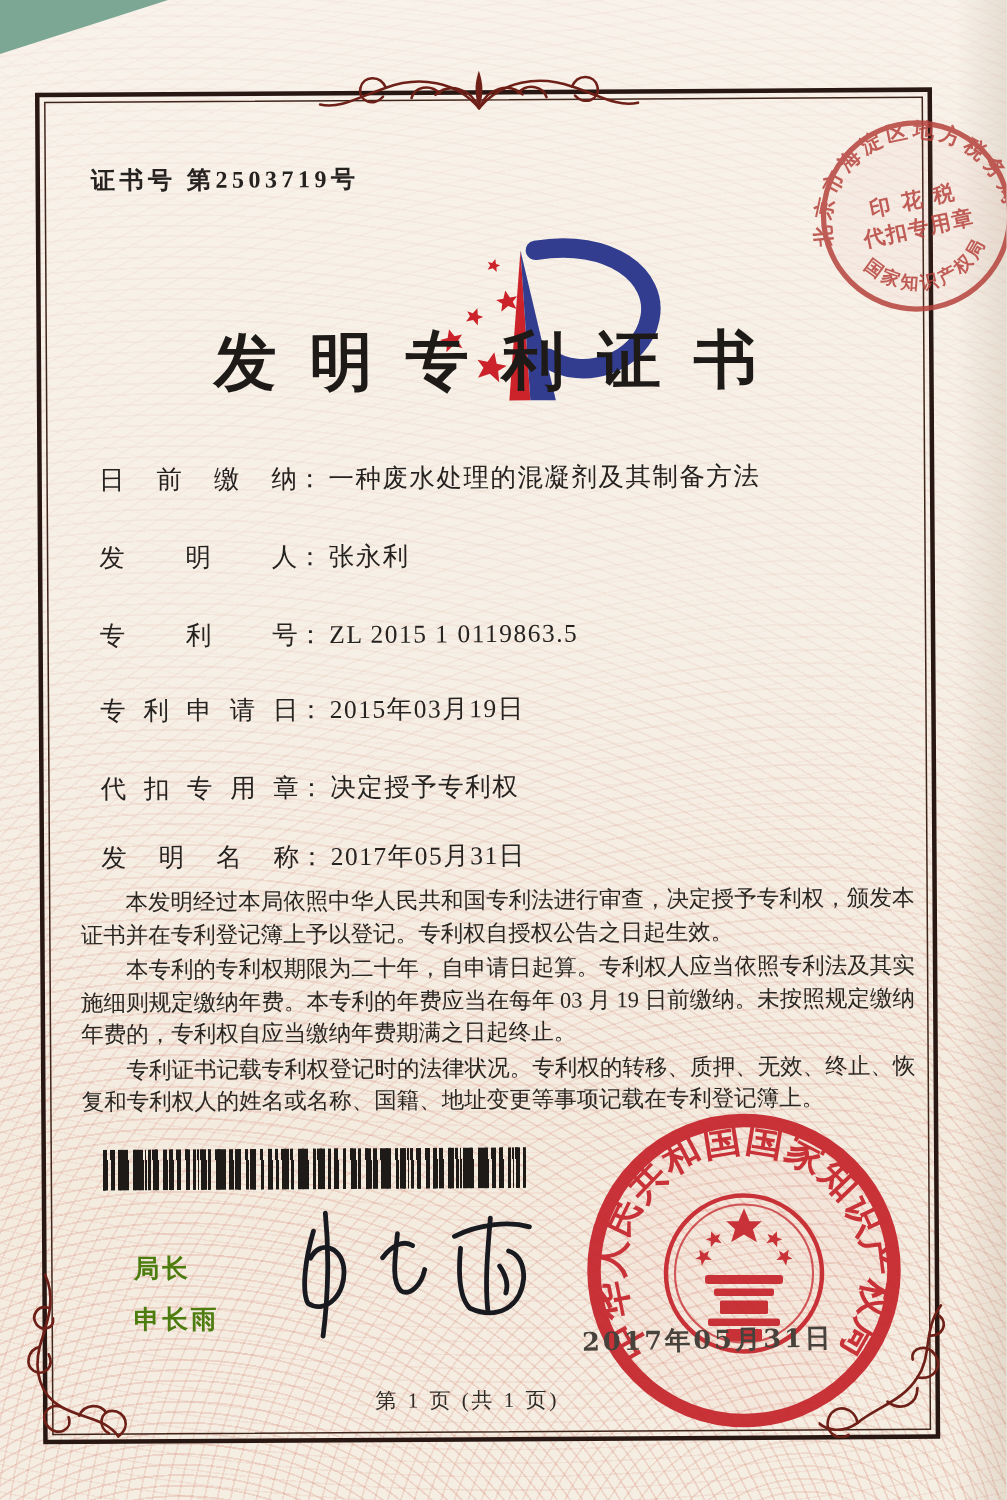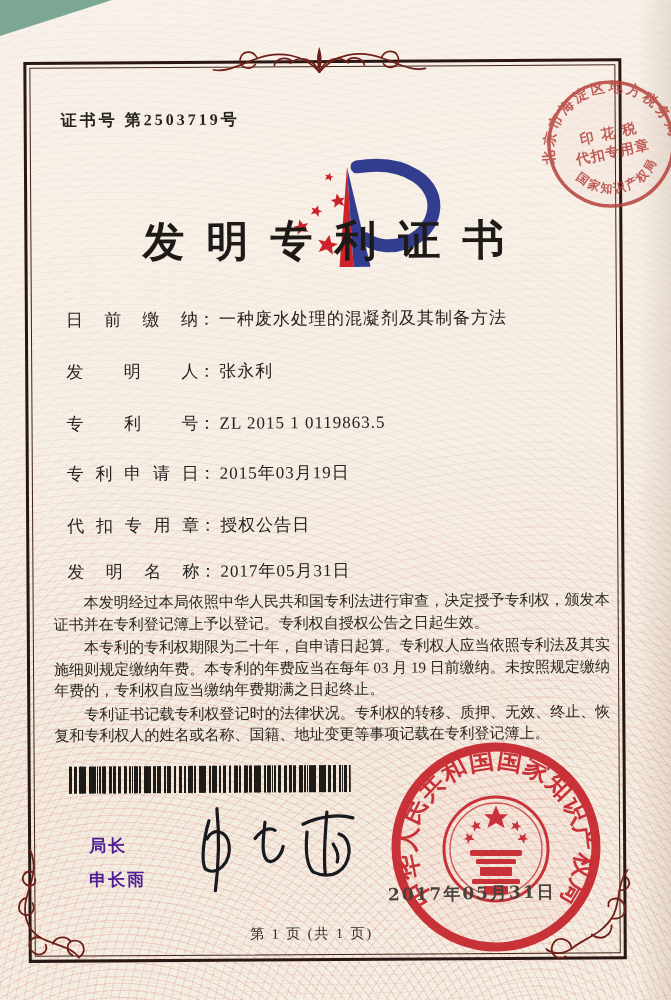--- a/index.html
+++ b/index.html
@@ -57,21 +57,21 @@
     text-align:justify;
   }
   .paras p{margin:0 0 2px 0;text-indent:2em;}
   .barcode{
     left:38px;top:702px;width:282px;height:27px;
     background:
       repeating-linear-gradient(90deg,#1d1a17 0 2px,transparent 2px 5px),
       repeating-linear-gradient(90deg,#1d1a17 0 1px,transparent 1px 7px),
       repeating-linear-gradient(90deg,#1d1a17 0 3px,transparent 3px 11px);
   }
-  .officer{left:58px;top:765px;font-size:17px;color:#4c1d95;letter-spacing:2px;line-height:34px;font-weight:bold;}
+  .officer{left:58px;top:765px;font-size:17px;color:#4d7c0f;letter-spacing:2px;line-height:34px;font-weight:bold;}
   .footer{left:0;top:862px;width:560px;text-align:center;font-size:14px;color:#2e2a26;letter-spacing:2px;}
   .seal-date{
     position:absolute;left:388px;top:882px;
     font-size:17px;color:#47423c;letter-spacing:2px;font-weight:bold;
     transform:rotate(-1deg);z-index:6;
     font-family:"DejaVu Serif","Liberation Serif",serif;
   }
   .sig-svg{position:absolute;left:185px;top:798px;z-index:3;}
   .seal-svg{position:absolute;left:385px;top:736px;z-index:5;opacity:.93;}
   .stamp-wrap{position:absolute;left:540px;top:66px;width:142px;height:156px;transform:rotate(-12deg);z-index:6;opacity:.85;}
@@ -115,21 +115,21 @@
     <div class="abs field" style="top:296px">
       <span class="flabel">发明人</span><span class="fcolon">：</span><span class="fvalue">张永利</span>
     </div>
     <div class="abs field" style="top:348px">
       <span class="flabel">专利号</span><span class="fcolon">：</span><span class="fvalue">ZL 2015 1 0119863.5</span>
     </div>
     <div class="abs field" style="top:398px">
       <span class="flabel">专利申请日</span><span class="fcolon">：</span><span class="fvalue">2015年03月19日</span>
     </div>
     <div class="abs field" style="top:450px">
-      <span class="flabel">代扣专用章</span><span class="fcolon">：</span><span class="fvalue">授权公告日</span>
+      <span class="flabel">代扣专用章</span><span class="fcolon">：</span><span class="fvalue">决定授予专利权</span>
     </div>
     <div class="abs field" style="top:496px">
       <span class="flabel">发明名称</span><span class="fcolon">：</span><span class="fvalue">2017年05月31日</span>
     </div>
 
     <div class="abs paras">
       <p>本发明经过本局依照中华人民共和国专利法进行审查，决定授予专利权，颁发本证书并在专利登记簿上予以登记。专利权自授权公告之日起生效。</p>
       <p>本专利的专利权期限为二十年，自申请日起算。专利权人应当依照专利法及其实施细则规定缴纳年费。本专利的年费应当在每年 03 月 19 日前缴纳。未按照规定缴纳年费的，专利权自应当缴纳年费期满之日起终止。</p>
       <p>专利证书记载专利权登记时的法律状况。专利权的转移、质押、无效、终止、恢复和专利权人的姓名或名称、国籍、地址变更等事项记载在专利登记簿上。</p>
     </div>

